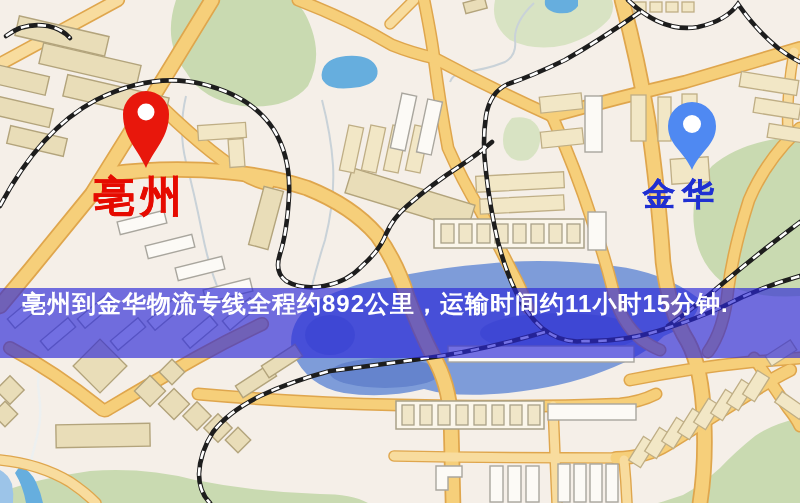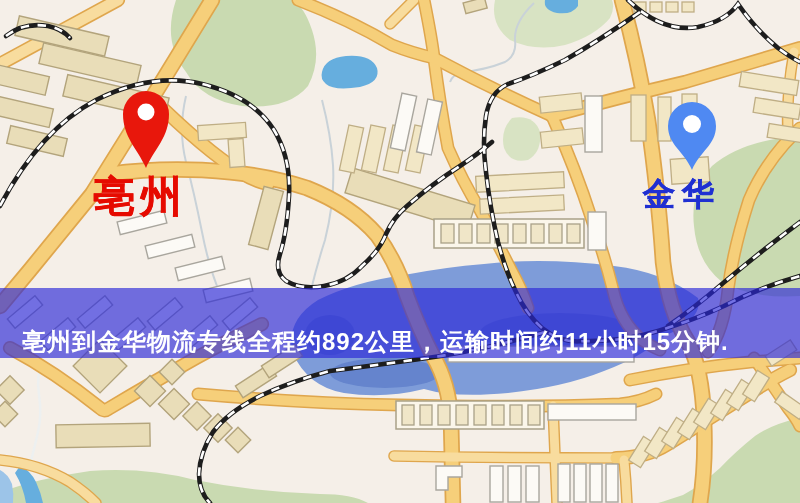--- a/index.html
+++ b/index.html
@@ -32,21 +32,21 @@
   .rowframe{fill:#fbf6ea;stroke:#a9a188;stroke-width:1.5}
   .rowsq{fill:#f0e6c8;stroke:#a9a188;stroke-width:1.3}
   .pinhole{fill:#ffffff}
 
   .city-label{position:absolute;font-weight:bold;line-height:1;white-space:nowrap;
               -webkit-text-stroke:.5px currentColor;}
   .origin-label{left:93px;top:176px;font-size:42px;color:#e60b00;letter-spacing:5px;}
   .dest-label{left:643px;top:178px;font-size:32px;color:#2030d2;letter-spacing:7px;}
 
   .banner{position:absolute;left:0;top:288px;width:800px;height:70px;
-          background:rgba(42,40,216,0.66);display:flex;align-items:flex-end;}
+          background:rgba(42,40,216,0.66);display:flex;align-items:flex-start;}
   .banner span{color:#ffffff;font-size:24px;font-weight:600;letter-spacing:1px;
                padding-left:22px;white-space:nowrap;}
 </style>
 </head>
 <body>
 
 <div class="stage">
   <svg width="800" height="503" viewBox="0 0 800 503">
     <defs>
 

